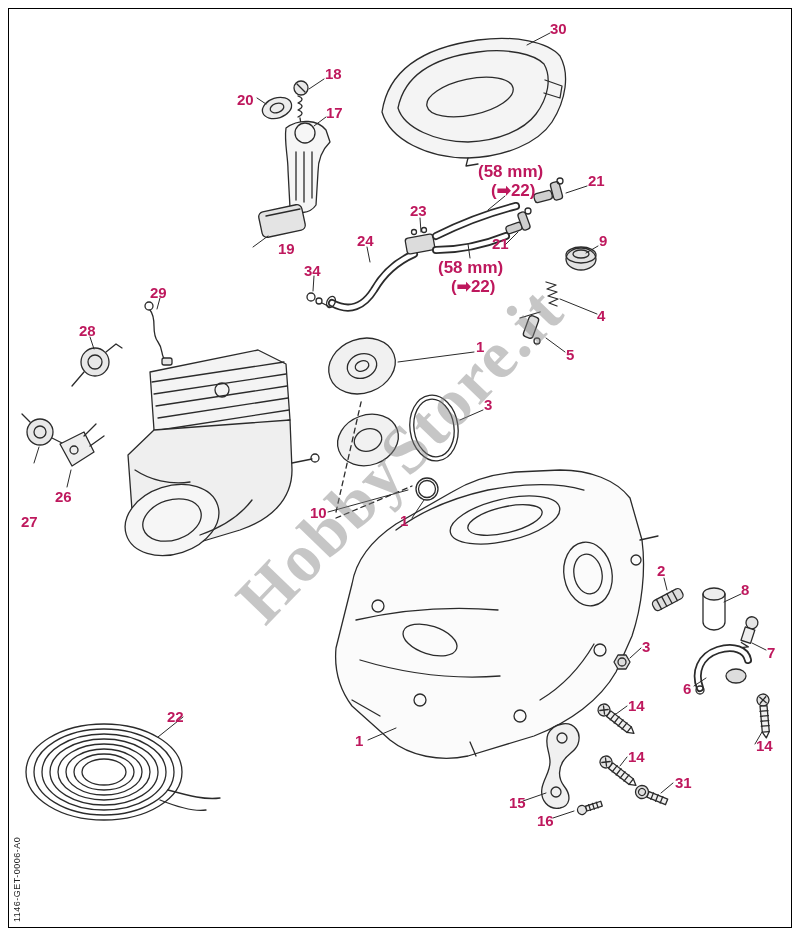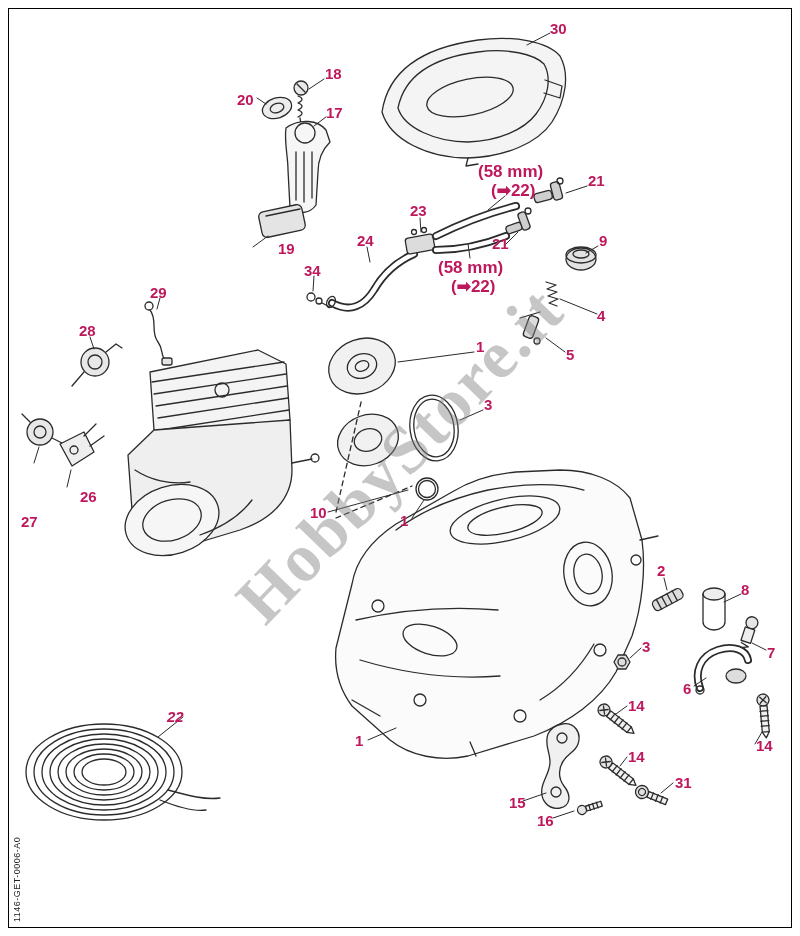--- a/index.html
+++ b/index.html
@@ -347,33 +347,33 @@
     <div class="callout note" style="left: 438px; top: 258px;">(58 mm)</div>
     <div class="callout note" style="left: 451px; top: 276px;">(➡22)</div>
     <div class="callout" style="left: 357px; top: 232px;">24</div>
     <div class="callout" style="left: 304px; top: 262px;">34</div>
     <div class="callout" style="left: 599px; top: 232px;">9</div>
     <div class="callout" style="left: 597px; top: 307px;">4</div>
     <div class="callout" style="left: 566px; top: 346px;">5</div>
     <div class="callout" style="left: 150px; top: 284px;">29</div>
     <div class="callout" style="left: 79px; top: 322px;">28</div>
     <div class="callout" style="left: 21px; top: 465px; margin-top: 48px;">27</div>
-    <div class="callout" style="left: 55px; top: 488px; margin-left: 25px;">26</div>
+    <div class="callout" style="left: 55px; top: 488px;">26</div>
     <div class="callout" style="left: 476px; top: 338px;">1</div>
     <div class="callout" style="left: 484px; top: 396px;">3</div>
     <div class="callout" style="left: 310px; top: 504px;">10</div>
     <div class="callout" style="left: 400px; top: 512px;">1</div>
     <div class="callout" style="left: 657px; top: 562px;">2</div>
     <div class="callout" style="left: 741px; top: 581px;">8</div>
     <div class="callout" style="left: 642px; top: 638px;">3</div>
     <div class="callout" style="left: 767px; top: 644px;">7</div>
     <div class="callout" style="left: 683px; top: 680px;">6</div>
     <div class="callout" style="left: 628px; top: 697px;">14</div>
     <div class="callout" style="left: 628px; top: 748px;">14</div>
     <div class="callout" style="left: 756px; top: 737px;">14</div>
     <div class="callout" style="left: 675px; top: 774px;">31</div>
     <div class="callout" style="left: 509px; top: 794px;">15</div>
     <div class="callout" style="left: 537px; top: 812px;">16</div>
-    <div class="callout" style="left: 167px; top: 708px; font-style: italic;">22</div>
+    <div class="callout" style="left: 167px; top: 708px;">22</div>
     <div class="callout" style="left: 355px; top: 732px;">1</div>
   </div>
 
 <div class="doc-code">1146-GET-0006-A0</div>
 
 </body></html>

